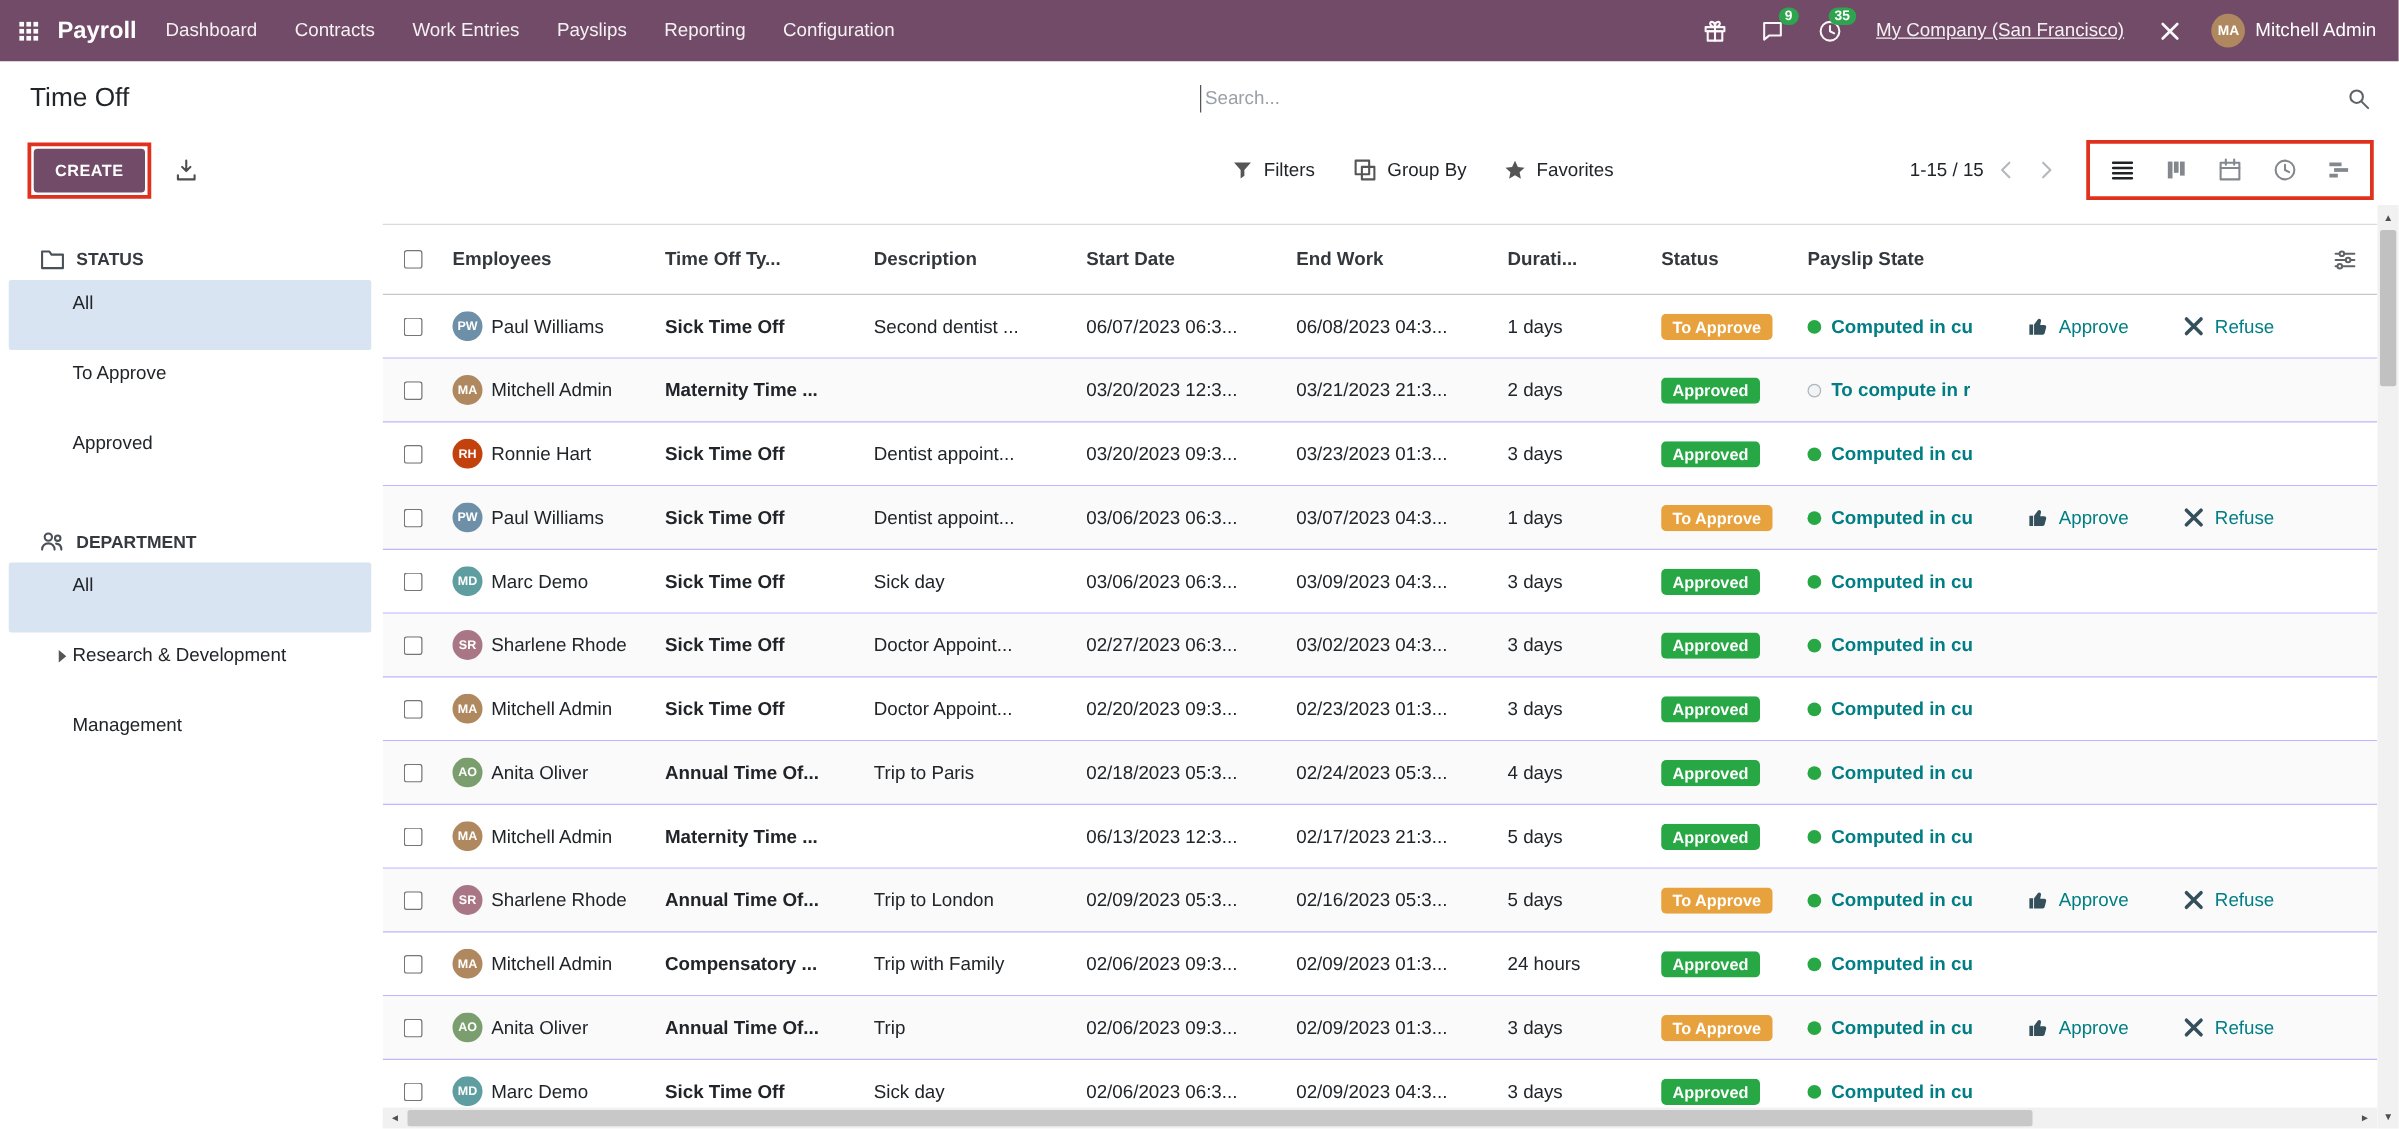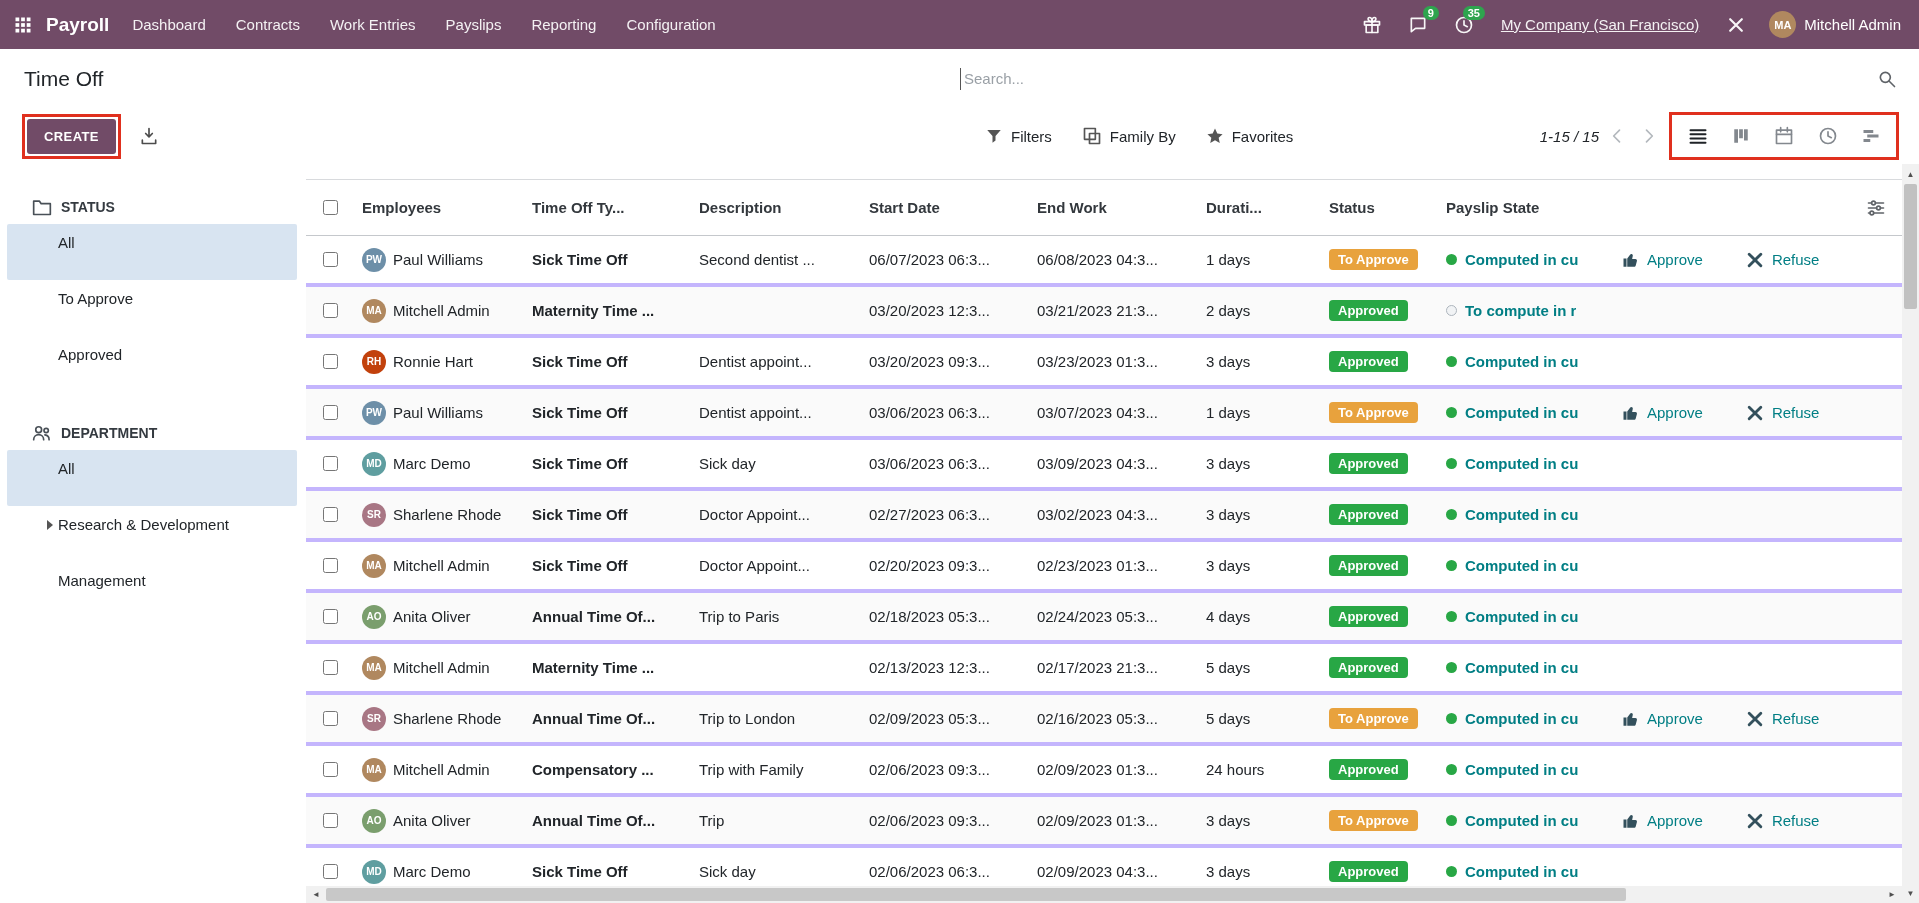--- a/index.html
+++ b/index.html
@@ -39,21 +39,21 @@
   .search-ic{color:#5f6368;cursor:pointer;margin-left:8px;}
 
   .cp-bottom{height:56px;position:relative;display:flex;align-items:center;padding:0 22px;}
   .ann-box{border:3px solid var(--ann);padding:2px;display:inline-block;background:#fff;}
   .btn-create{background:var(--brand);color:#fff;border:none;font-family:inherit;font-size:13px;font-weight:700;
     letter-spacing:.4px;padding:10px 17px;border-radius:3px;cursor:pointer;}
   .export-btn{margin-left:18px;color:#4c4c4c;cursor:pointer;}
   .cp-mid{position:absolute;left:985px;display:flex;align-items:center;gap:30px;}
   .cp-mid .tool{display:flex;align-items:center;gap:8px;color:#212529;font-size:15px;cursor:pointer;}
   .cp-mid .tool svg{color:#555;}
-  .cp-right{position:absolute;right:20px;display:flex;align-items:center;gap:6px;font-style:italic;}
+  .cp-right{position:absolute;right:20px;display:flex;align-items:center;gap:18px;}
   .pager{display:flex;align-items:center;gap:4px;font-size:15px;color:#212529;}
   .pager-btn{color:#b3b8bd;cursor:pointer;padding:0 4px;}
   .switcher{display:flex;align-items:center;gap:24px;padding:11px 16px;}
   .view-btn{color:#83888e;cursor:pointer;}
   .view-btn.active{color:#1f2327;}
 
   
   .content{display:flex;height:739px;}
   .sidebar{width:306px;padding-top:26px;flex:none;}
   .side-title{display:flex;align-items:center;gap:9px;padding-left:32px;height:34px;font-size:14px;font-weight:700;color:#343a40;}
@@ -67,21 +67,21 @@
   .main{flex:1;position:relative;overflow:hidden;}
   .table-wrap{margin-top:15px;border-top:1px solid #d8dadd;height:calc(100% - 15px);overflow:hidden;}
   .tgrid{display:grid;grid-template-columns:48px 170px 167px 170px 168px 169px 123px 117px 168px 1fr;align-items:center;}
   .theader{height:56px;border-bottom:1px solid #c5c8cc;position:relative;}
   .theader .cell{font-weight:700;color:#33383d;font-size:15px;}
   .cell{padding-left:8px;white-space:nowrap;overflow:hidden;}
   .c-cb{display:flex;justify-content:center;padding-left:0;}
   .c-cb input{width:15px;height:15px;cursor:pointer;}
   .cols-toggle{position:absolute;right:16px;top:18px;color:#5f6368;cursor:pointer;}
 
-  .trow{height:51px;border-bottom:4px solid #c4b5fd;cursor:pointer;}
+  .trow{height:51px;border-bottom:1px solid #c4b5fd;cursor:pointer;}
   .trow.even{background:#fafafa;}
   .c-emp{display:flex;align-items:center;gap:7px;}
   .avatar{width:24px;height:24px;border-radius:50%;flex:none;color:#fff;font-size:10px;font-weight:700;
     display:flex;align-items:center;justify-content:center;}
   .emp-name{white-space:nowrap;overflow:hidden;}
   .c-type{font-weight:700;}
   .badge{display:inline-block;padding:3px 9px;border-radius:4px;font-size:13px;font-weight:700;color:#fff;}
   .badge-approved{background:var(--success);}
   .badge-warning{background:var(--warning);}
   .c-pay{display:flex;align-items:center;gap:8px;}
@@ -189,21 +189,21 @@
       <svg class="ic-fill" viewBox="0 0 24 24" width="16" height="16">
         <path d="M3 4h18l-7 8v6l-4 3v-9z"></path>
       </svg>
       <span>Filters</span>
     </span>
     <span class="tool">
       <svg class="ic" viewBox="0 0 24 24" width="17" height="17">
         <rect x="3" y="3" width="13" height="13"></rect>
           <rect x="9" y="9" width="12" height="12"></rect>
       </svg>
-      <span>Family By</span>
+      <span>Group By</span>
     </span>
     <span class="tool">
       <svg class="ic-fill" viewBox="0 0 24 24" width="17" height="17">
         <path d="M12 2l3.1 6.7 7 .8-5.2 4.8 1.4 6.9L12 17.7 5.7 21.2l1.4-6.9L1.9 9.5l7-.8z"></path>
       </svg>
       <span>Favorites</span>
     </span>
   </div>
 
   <div class="cp-right">
@@ -588,21 +588,21 @@
   <div class="tgrid trow">
     <div class="cell c-cb">
               <input type="checkbox" style="">
             </div>
     <div class="cell c-emp">
       <span class="avatar" style="background: rgb(176, 136, 95);">MA</span>
       <span class="emp-name">Mitchell Admin</span>
     </div>
     <div class="cell c-type">Maternity Time ...</div>
     <div class="cell"></div>
-    <div class="cell">02/13/2023 12:3...</div>
+    <div class="cell">06/13/2023 12:3...</div>
     <div class="cell">02/17/2023 21:3...</div>
     <div class="cell">5 days</div>
     <div class="cell"><span class="badge badge-approved">Approved</span></div>
     <div class="cell c-pay">
       <span class="dot dot-green"></span>
       <span class="pay-text">Computed in cu</span>
     </div>
     <div class="cell c-actions" style="visibility: hidden;">
       <span class="action">
         <svg class="ic-fill" viewBox="0 0 24 24" width="16" height="16">

